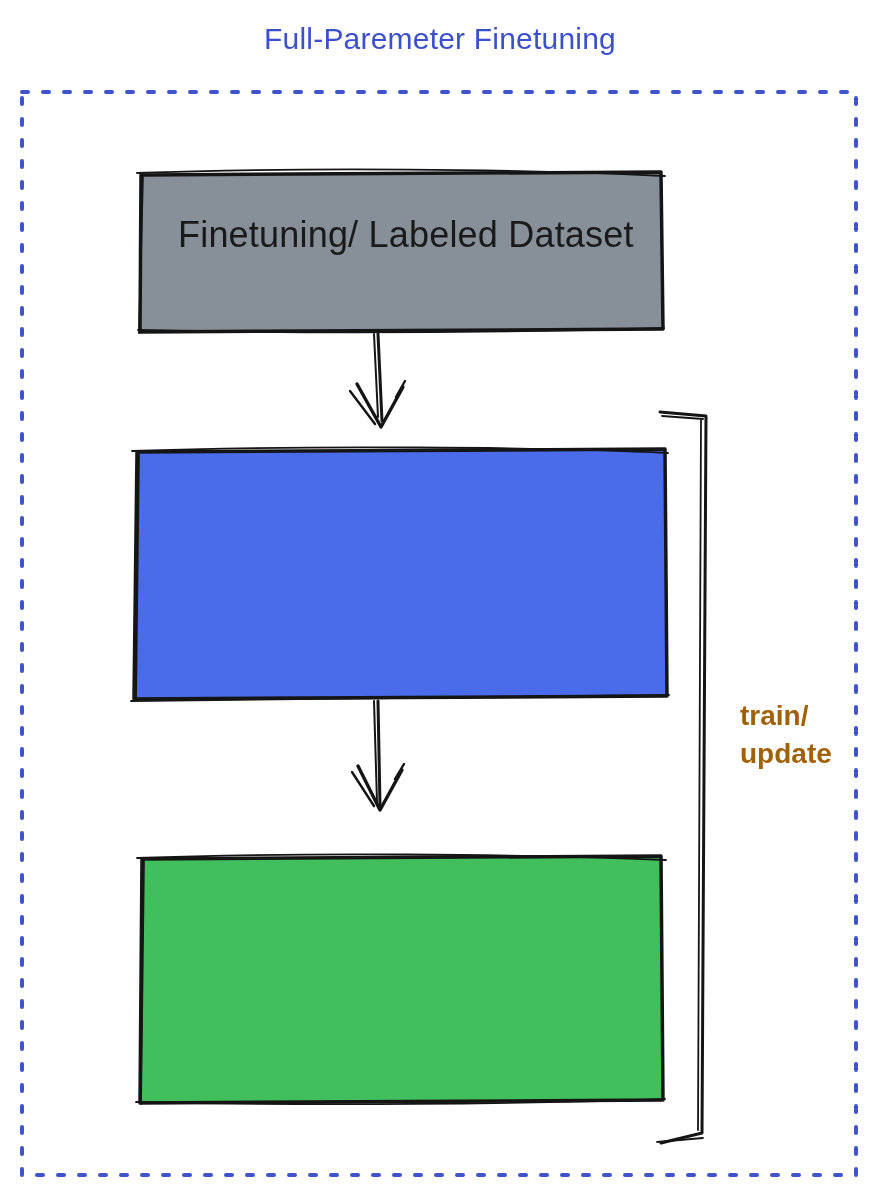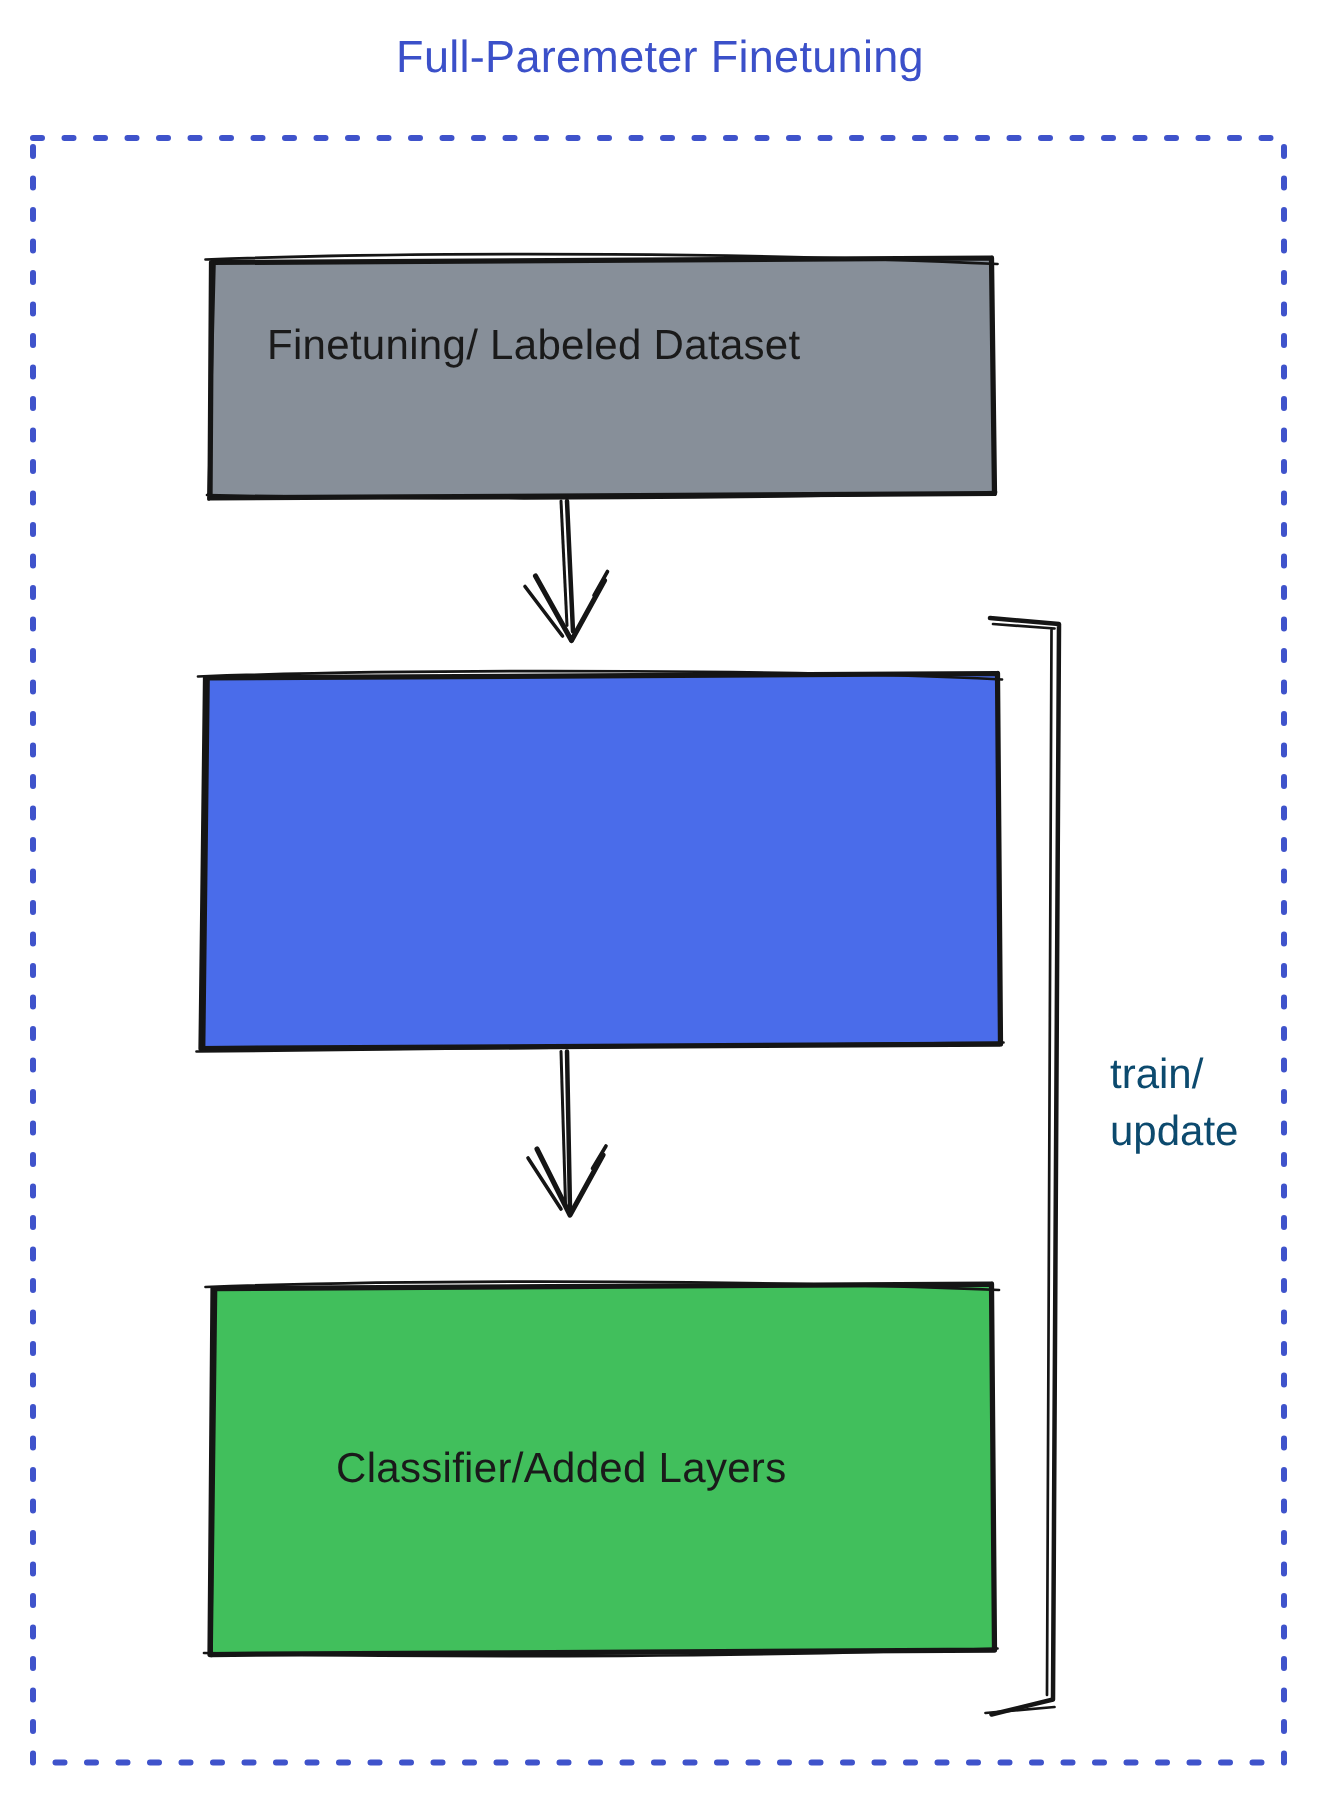--- a/index.html
+++ b/index.html
@@ -25,36 +25,37 @@
     font-weight: 500;
     letter-spacing: 0.2px;
   }
   .svg-layer {
     position: absolute;
     top: 0;
     left: 0;
   }
   .box-label {
     position: absolute;
-    font-size: 28px;
+    font-size: 36px;
     color: #1a1a1a;
     white-space: nowrap;
     letter-spacing: 0.2px;
   }
   .label-dataset    { left: 178px; top: 214px; }
   .label-pretrained { left: 261px; top: 556px; }
   .label-classifier { left: 224px; top: 963px; }
   .bracket-label {
     position: absolute;
     left: 740px;
     top: 697px;
     font-size: 28px;
-    color: #0c4a6e;
+    color: #a16207;
     line-height: 38px;
     white-space: pre-line;
+    font-weight: bold;
   }
 </style>
 </head>
 <body>
 
 <div class="stage">
 
   <div class="diagram-title" style="color: rgb(59, 80, 201);">Full-Paremeter Finetuning</div>
 
   <svg class="svg-layer" width="880" height="1200" viewBox="0 0 880 1200">
@@ -86,18 +87,17 @@
 
     <g stroke="#151515" fill="none" stroke-linecap="round" stroke-linejoin="round">
       <path d="M660,412 L706,416 L702,1133 L661,1143" stroke-width="3"></path>
       <path d="M662,416 L703,419 M701,420 L698,1130 M657,1142 L703,1138" stroke-width="1.8"></path>
     </g>
   </svg>
 
   <div class="box-label label-dataset">Finetuning/ Labeled Dataset</div>
 
 
-  <div class="box-label label-classifier">Classifier/Added Layers</div>
 
   <div class="bracket-label">train/
 update</div>
 
 </div>
 
 </body></html>

